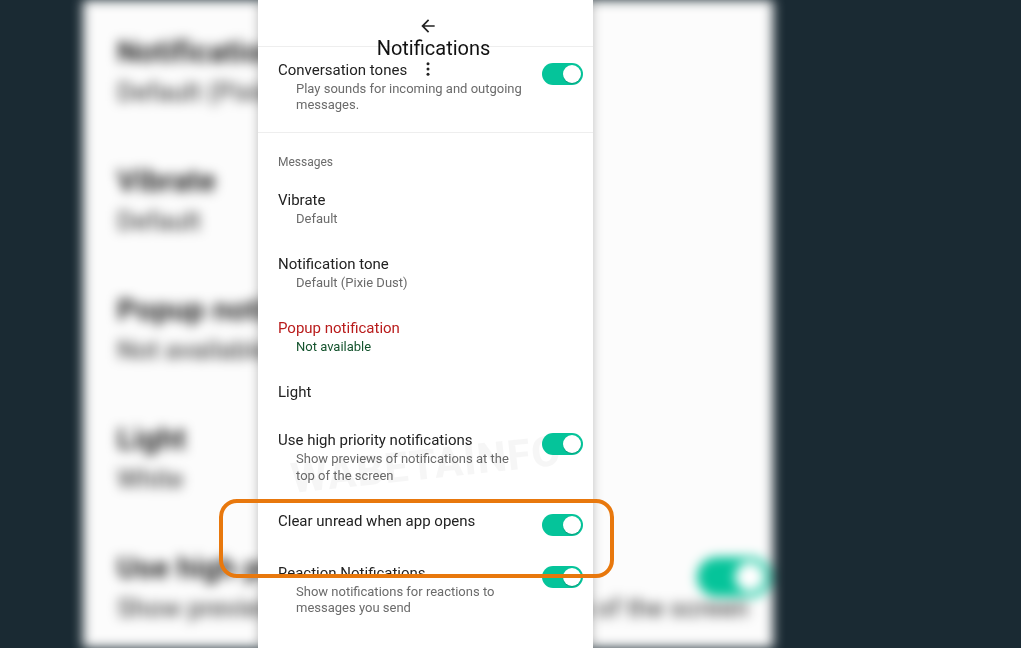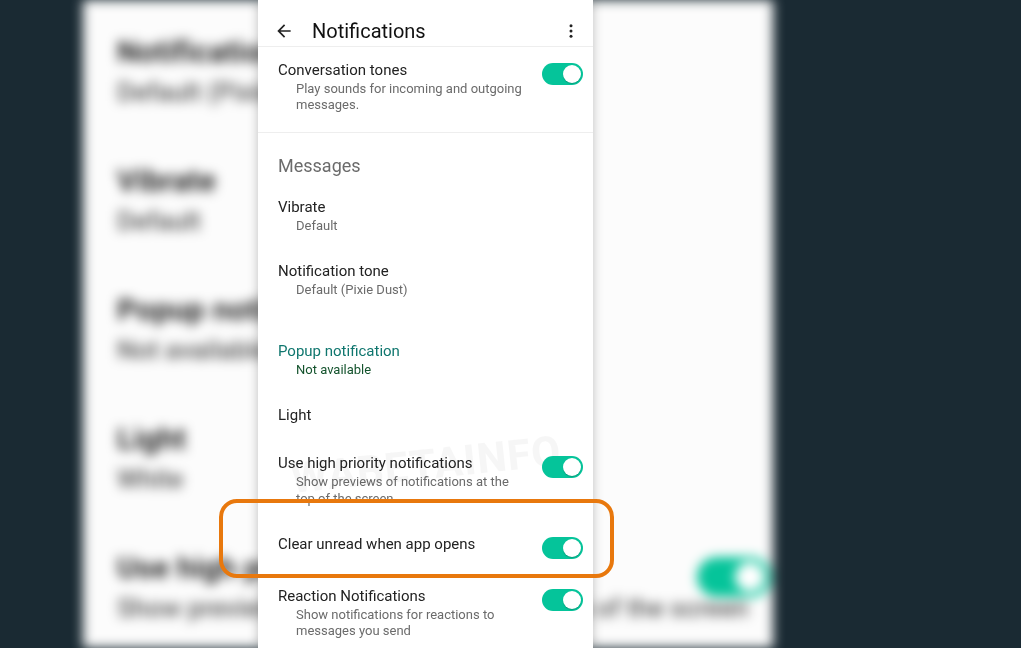--- a/index.html
+++ b/index.html
@@ -47,20 +47,21 @@
     box-shadow: 0 0 10px rgba(0,0,0,.25);
     overflow: hidden;
   }
 
   
   .hdr {
     display: flex; align-items: center;
     height: 47px;
     padding: 16px 6px 0 10px;
     border-bottom: 1px solid #eee;
+    flex-direction: column;
   }
   .back-btn {
     width: 32px; height: 32px; display:flex; align-items:center; justify-content:center;
     cursor: pointer;
   }
   .back-btn svg { width: 20px; height: 20px; fill: #222; }
   .hdr-title {
     font-size: 20px; color: #111; margin-left: 12px; flex: 1;
   }
   .more-btn {
@@ -80,25 +81,25 @@
     border-bottom: 1px solid #eee;
     padding-bottom: 18px;
   }
   .item .txt { flex: 1; padding-right: 14px; }
   .item .title {
     font-size: 15px; color: #222; margin-bottom: 2px;
   }
   .item .sub {
     font-size: 13px; color: #6b6b6b; line-height: 1.25; margin-left: 18px;
   }
-  .item.disabled .title { color: #0f766e; margin-top: 16px; }
+  .item.disabled .title { color: #b91c1c; }
   .item.disabled .sub   { color: #14532d; }
 
   .section-header {
-    font-size: 18px; color: #6b6b6b; padding: 22px 20px 8px 20px;
+    font-size: 12px; color: #6b6b6b; padding: 22px 20px 8px 20px;
   }
 
   
   .switch {
     width: 41px; height: 22px; border-radius: 22px;
     background: #05c49a; position: relative; flex: 0 0 auto;
     margin-top: 2px;
   }
   .switch::after {
     content: ""; position: absolute;

